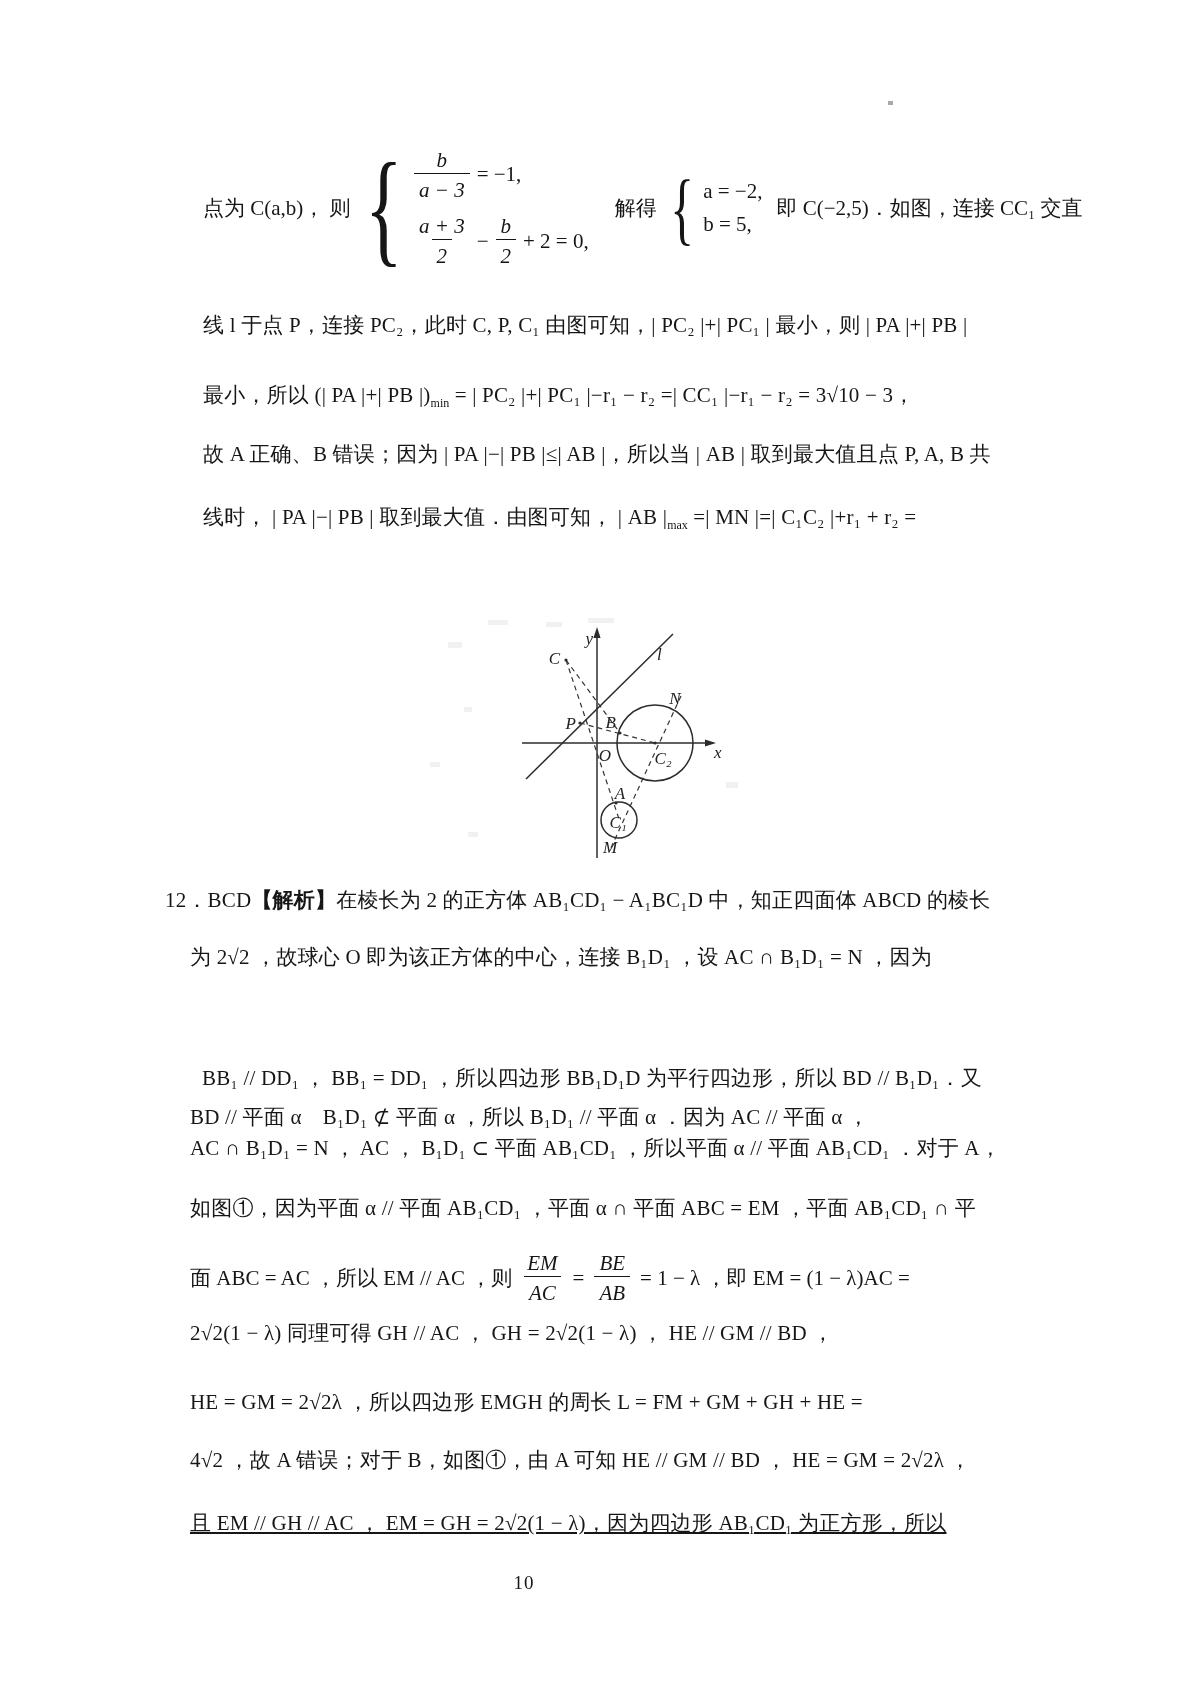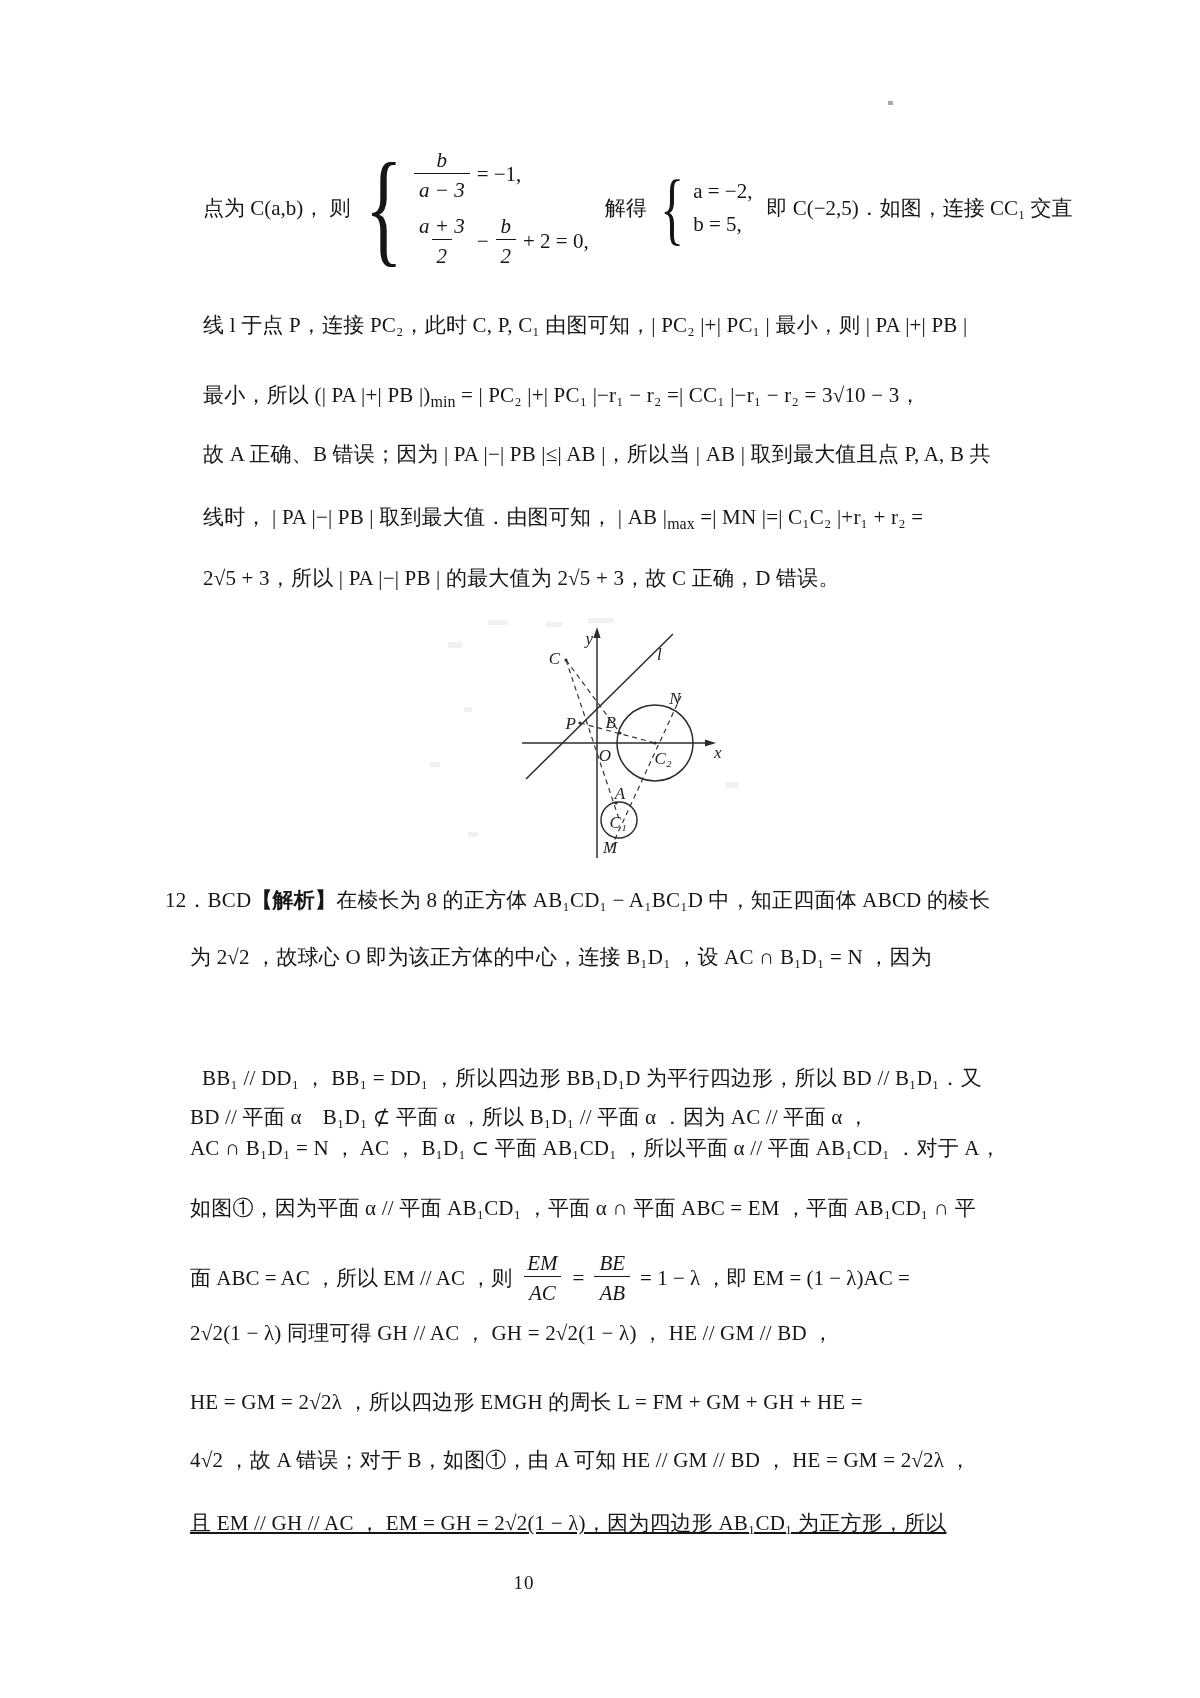--- a/index.html
+++ b/index.html
@@ -12,21 +12,21 @@
     color:#161616;
     font-size:21px;
   }
   .tline{
     position:absolute;
     left:203px;
     white-space:nowrap;
     letter-spacing:0.2px;
   }
   .tline.indent12{left:190px;}
-  .tline sub{font-size:16px;letter-spacing:0;}
+  .tline sub{font-size:12px;letter-spacing:0;}
   .bold{font-weight:bold;}
   
   .eqline{
     position:absolute;
     display:flex;align-items:center;
     white-space:nowrap;
   }
   .brace{
     display:inline-block;
     font-size:128px;line-height:0.92;
@@ -38,21 +38,21 @@
   .stack{display:inline-flex;flex-direction:column;align-items:flex-start;gap:12px;margin-left:6px;}
   .stack.cases{gap:8px;}
   .row{display:flex;align-items:center;gap:7px;}
   .frac{
     display:inline-flex;flex-direction:column;align-items:center;
     font-style:italic;line-height:1.15;
   }
   .frac .num{padding:0 5px 1px;}
   .frac .den{border-top:1.7px solid #161616;padding:4px 5px 0;}
   .seg{display:inline-block;}
-  .gapL{margin-left:16px;}
+  .gapL{margin-left:26px;}
   .gapM{margin-left:14px;}
   
   .fracline{
     position:absolute;left:190px;
     display:flex;align-items:center;gap:10px;
     white-space:nowrap;
   }
   .pagenum{
     position:absolute;left:0;width:1048px;
     text-align:center;font-size:19px;letter-spacing:1px;
@@ -113,21 +113,20 @@
   <div class="tline" style="top:381px;">
     <span>最小，所以 (| PA |+| PB |)</span><sub>min</sub><span> = | PC₂ |+| PC₁ |−r₁ − r₂ =| CC₁ |−r₁ − r₂ = 3√10 − 3，</span>
   </div>
 
   <div class="tline" style="top:440px;">故 A 正确、B 错误；因为 | PA |−| PB |≤| AB |，所以当 | AB | 取到最大值且点 P, A, B 共</div>
 
   <div class="tline" style="top:503px;">
     <span>线时， | PA |−| PB | 取到最大值．由图可知， | AB |</span><sub>max</sub><span> =| MN |=| C₁C₂ |+r₁ + r₂ =</span>
   </div>
 
-  <div class="tline" style="top:564px;">2√5 + 3，所以 | PA |−| PB | 的最大值为 2√5 + 3，故 C 正确，D 错误。</div>
 
   <figure class="plot">
     <svg viewBox="0 0 340 250">
 
       <g fill="rgba(0,0,0,0.055)">
         <rect x="20" y="30" width="14" height="6"></rect>
           <rect x="60" y="8" width="20" height="5"></rect>
         <rect x="118" y="10" width="16" height="5"></rect>
           <rect x="2" y="150" width="10" height="5"></rect>
         <rect x="36" y="95" width="8" height="5"></rect>
@@ -172,21 +171,21 @@
       <text x="177" y="149" text-anchor="middle">O</text>
       <text x="247" y="92" text-anchor="middle">N</text>
       <text x="235" y="152" text-anchor="middle">C₂</text>
       <text x="192" y="187" text-anchor="middle">A</text>
       <text x="190" y="216" text-anchor="middle">C₁</text>
       <text x="182" y="241" text-anchor="middle">M</text>
     </svg>
   </figure>
 
   <div class="tline" style="left:165px;top:886px;">
-    <span>12．</span><span>BCD</span><span class="bold">【解析】</span><span>在棱长为 8 的正方体 AB₁CD₁ − A₁BC₁D 中，知正四面体 ABCD 的棱长</span>
+    <span>12．</span><span>BCD</span><span class="bold">【解析】</span><span>在棱长为 2 的正方体 AB₁CD₁ − A₁BC₁D 中，知正四面体 ABCD 的棱长</span>
   </div>
 
   <div class="tline indent12" style="top:943px;">为 2√2 ，故球心 O 即为该正方体的中心，连接 B₁D₁ ，设 AC ∩ B₁D₁ = N ，因为</div>
   <div class="tline indent12" style="top:1064px;margin-left:12px;">BB₁ // DD₁ ， BB₁ = DD₁ ，所以四边形 BB₁D₁D 为平行四边形，所以 BD // B₁D₁．又</div>
   <div class="tline indent12" style="top:1103px;">BD // 平面 α　B₁D₁ ⊄ 平面 α ，所以 B₁D₁ // 平面 α ．因为 AC // 平面 α ，</div>
   <div class="tline indent12" style="top:1134px;">AC ∩ B₁D₁ = N ， AC ， B₁D₁ ⊂ 平面 AB₁CD₁ ，所以平面 α // 平面 AB₁CD₁ ．对于 A，</div>
   <div class="tline indent12" style="top:1194px;">如图①，因为平面 α // 平面 AB₁CD₁ ，平面 α ∩ 平面 ABC = EM ，平面 AB₁CD₁ ∩ 平</div>
 
   <div class="fracline" style="top:1246px;height:64px;">
     <span>面 ABC = AC ，所以 EM // AC ，则</span>

